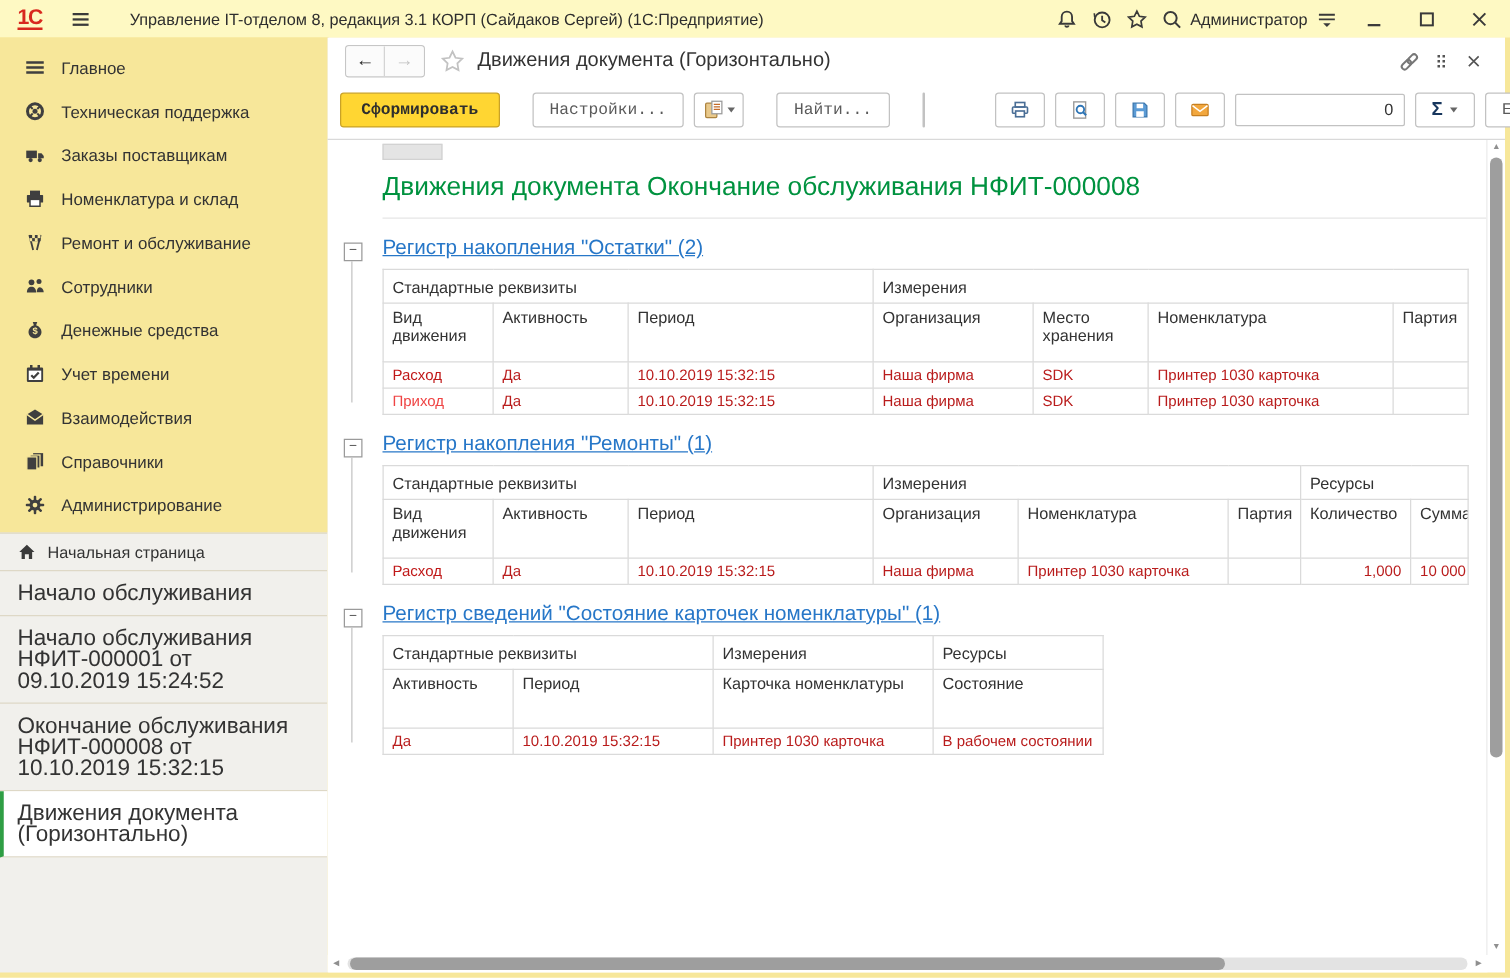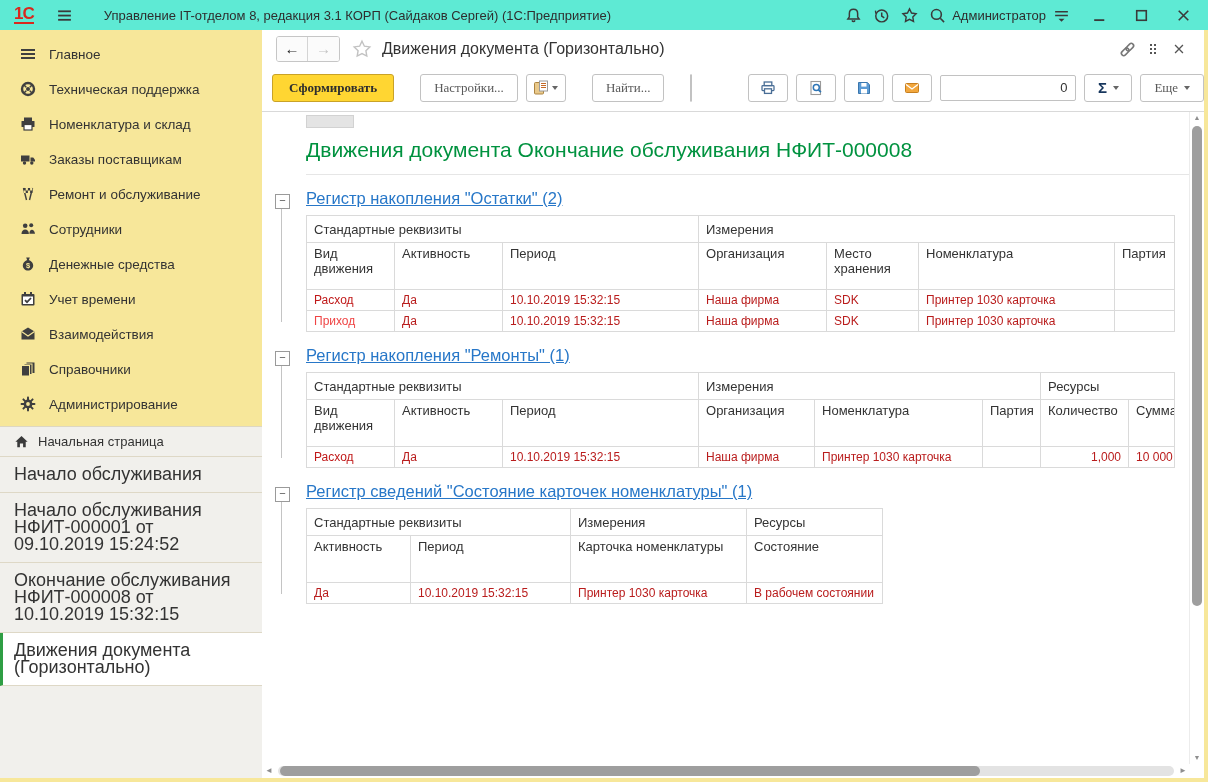--- a/index.html
+++ b/index.html
@@ -1,19 +1,19 @@
 <!DOCTYPE html>
 <html><head>
 <meta charset="utf-8">
 <style>
   html,body{margin:0;padding:0;width:1208px;height:782px;overflow:hidden;
     font-family:"Liberation Sans","DejaVu Sans",sans-serif;background:#f7e79a;}
   .app{position:absolute;left:0;top:0;right:0;bottom:0;}
   
-  .titlebar{position:absolute;left:0;top:0;right:0;height:30px;background:#5eead4;
+  .titlebar{position:absolute;left:0;top:0;right:0;height:30px;background:#fef9c3;
     display:flex;align-items:center;font-size:13px;color:#2e2e2e;}
   .logo{color:#d8281e;font-weight:bold;font-size:17px;margin:0 0 0 14px;letter-spacing:-1px;
     border-bottom:2px solid #d8281e;line-height:16px;}
   .tb-ico{width:26px;height:22px;display:flex;align-items:center;justify-content:center;flex:none;cursor:default;}
   .tb-ico svg{width:17px;height:17px;}
   .hamb{margin-left:18px;}
   .tb-title{margin-left:26px;white-space:nowrap;}
   .tb-right{margin-left:auto;display:flex;align-items:center;gap:2px;margin-right:12px;}
   .tb-user{font-size:13px;color:#2e2e2e;}
   .winctl{display:flex;gap:16px;margin-left:10px;}
@@ -50,21 +50,21 @@
     display:flex;align-items:center;justify-content:center;margin:0 8px 0 3px;cursor:pointer;flex:none;}
   .cb svg{width:13px;height:13px;}
   .flabel{font-size:12.5px;color:#333;margin-right:10px;white-space:nowrap;}
   .flt-input{width:392px;height:22px;border:1px solid #b5b5b5;border-radius:2px;font-size:12.5px;
     color:#333;padding:0 6px;font-family:inherit;}
   .dots-btn{width:24px;height:24px;border:1px solid #b5b5b5;border-radius:2px;background:#fff;
     color:#777;font-size:11px;line-height:10px;margin-left:3px;cursor:pointer;padding:0 0 6px;}
   
   .toolbar{height:39px;display:flex;align-items:center;padding:0 14px 4px 10px;flex:none;gap:8px;}
   .btn{height:28px;border:1px solid #c2c2c2;border-radius:3px;background:#fff;color:#5a5a5a;
-    font-size:13px;padding:0 13px;cursor:pointer;font-family:Liberation Serif, serif;}
+    font-size:13px;padding:0 13px;cursor:pointer;font-family:Liberation Mono, monospace;}
   .btn-gen{background:#ffd632;border:1px solid #c9a227;color:#2e2e2e;font-weight:bold;padding:0 16px;}
   .ibtn{height:26px;min-width:30px;border:1px solid #c2c2c2;border-radius:3px;background:#fff;
     display:flex;align-items:center;justify-content:center;cursor:pointer;gap:3px;padding:0 4px;}
   .ibtn svg{width:16px;height:16px;display:block;}
   .caret{width:0;height:0;border-left:3.5px solid transparent;border-right:3.5px solid transparent;
     border-top:4px solid #666;display:inline-block;}
   .sortgroup{display:flex;border:1px solid #c2c2c2;border-radius:3px;overflow:hidden;}
   .sortgroup .seg{width:31px;height:26px;display:flex;align-items:center;justify-content:center;
     background:#fff;cursor:pointer;}
   .sortgroup .seg+.seg{border-left:1px solid #d4d4d4;}
@@ -201,38 +201,38 @@
                 <line x1="12.2" y1="3.8" x2="9.8" y2="6.2"></line>
                 <line x1="3.8" y1="12.2" x2="6.2" y2="9.8"></line>
                 <line x1="12.2" y1="12.2" x2="9.8" y2="9.8"></line>
               </g>
             </svg>
           </span>
           <span class="mlabel">Техническая поддержка</span>
         </div>
         <div class="mitem">
           <span class="micon">
-            <svg viewBox="0 0 16 16">
-              <rect x="4" y="1.5" width="8" height="3.5" fill="#3f3f3f"></rect>
-              <rect x="1.5" y="5" width="13" height="6" rx="0.5" fill="#3f3f3f"></rect>
-              <rect x="4" y="8.5" width="8" height="5.5" fill="#fff" stroke="#3f3f3f" stroke-width="1.2"></rect>
-            </svg>
-          </span>
-          <span class="mlabel">Номенклатура и склад</span>
-        </div>
-        <div class="mitem">
-          <span class="micon">
             <svg viewBox="0 0 16 16" fill="#3f3f3f">
               <rect x="1" y="4.5" width="8.5" height="6"></rect>
               <path d="M10.5 6.5h2.7L15 8.8v1.7h-4.5z"></path>
               <circle cx="4.5" cy="12" r="1.7"></circle>
               <circle cx="11.8" cy="12" r="1.7"></circle>
             </svg>
           </span>
           <span class="mlabel">Заказы поставщикам</span>
+        </div>
+        <div class="mitem">
+          <span class="micon">
+            <svg viewBox="0 0 16 16">
+              <rect x="4" y="1.5" width="8" height="3.5" fill="#3f3f3f"></rect>
+              <rect x="1.5" y="5" width="13" height="6" rx="0.5" fill="#3f3f3f"></rect>
+              <rect x="4" y="8.5" width="8" height="5.5" fill="#fff" stroke="#3f3f3f" stroke-width="1.2"></rect>
+            </svg>
+          </span>
+          <span class="mlabel">Номенклатура и склад</span>
         </div>
         <div class="mitem">
           <span class="micon">
             <svg viewBox="0 0 16 16">
               <g stroke="#3f3f3f" stroke-width="1.4">
                 <line x1="3.5" y1="2" x2="6.5" y2="14"></line>
                 <line x1="12.5" y1="2" x2="9.5" y2="14"></line>
               </g>
               <rect x="3.5" y="2" width="9" height="5" fill="#3f3f3f"></rect>
               <g fill="#f7e79a">

